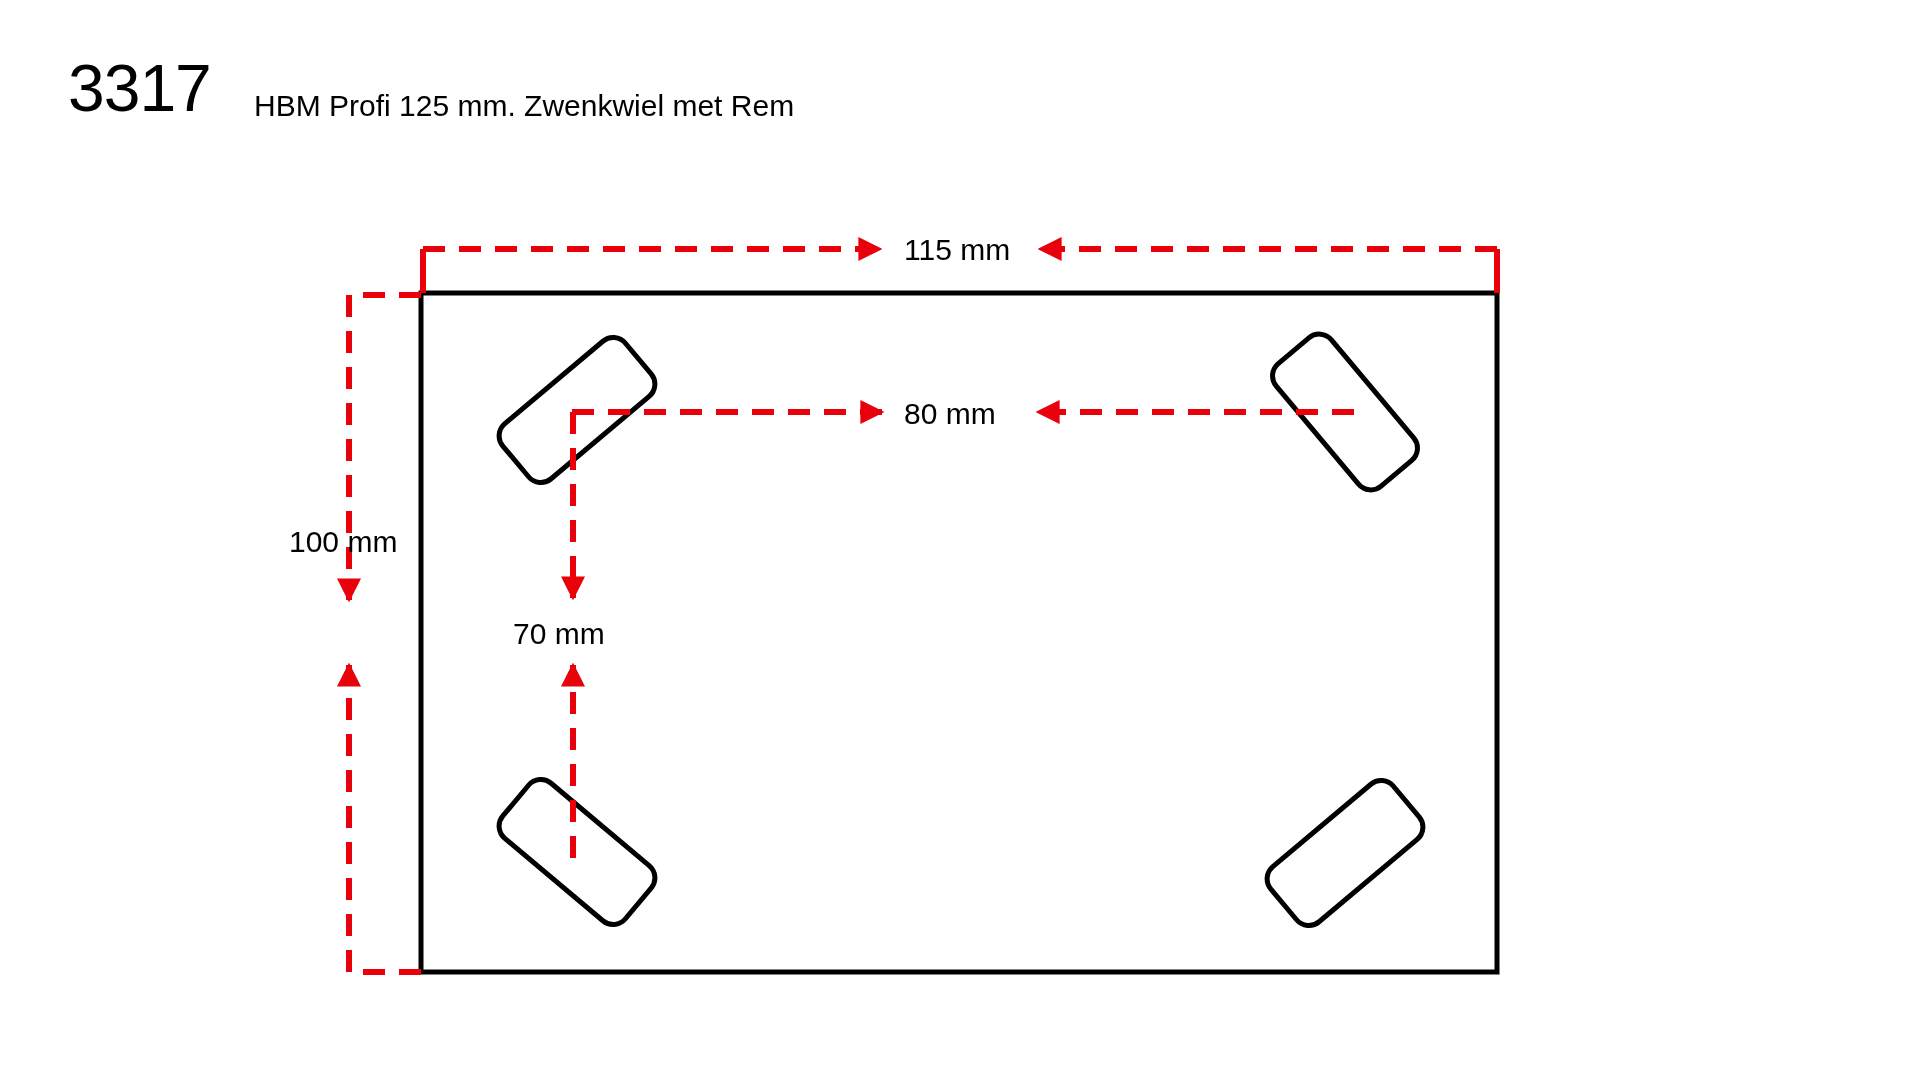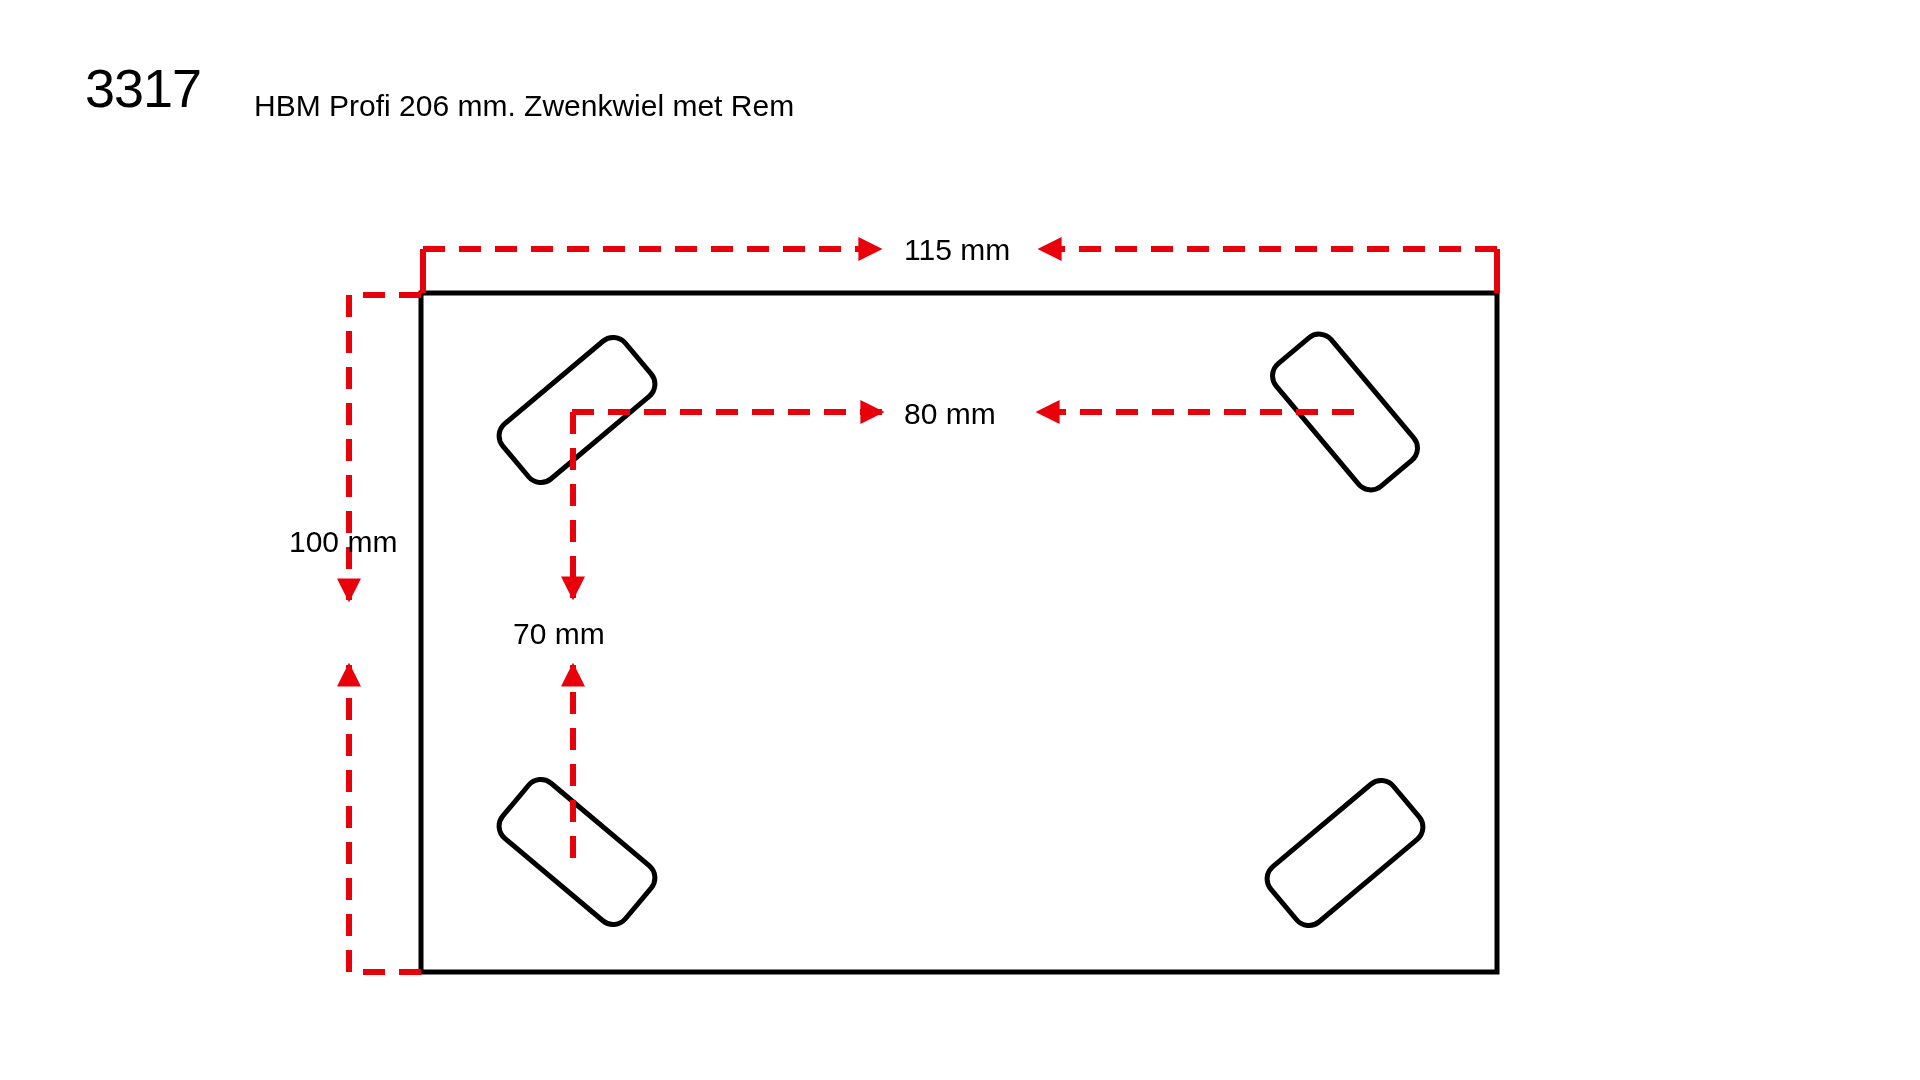--- a/index.html
+++ b/index.html
@@ -1,27 +1,27 @@
 <!DOCTYPE html>
 <html><head>
   <meta charset="utf-8">
   <style>
     html, body { margin: 0; padding: 0; background: #ffffff; }
     body { width: 1920px; height: 1080px; position: relative; overflow: hidden;
            font-family: "Liberation Sans", "DejaVu Sans", sans-serif; color: #000; }
-    .product-code { position: absolute; left: 85px; top: 50px; font-size: 54px; line-height: 76px; letter-spacing: -1px; }
+    .product-code { position: absolute; left: 68px; top: 50px; font-size: 66px; line-height: 76px; letter-spacing: -1px; }
     .product-name { position: absolute; left: 254px; top: 88px; font-size: 30px; line-height: 36px; }
     svg.drawing { position: absolute; left: 0; top: 0; }
     .dim-label { font-family: "Liberation Sans", "DejaVu Sans", sans-serif; font-size: 30px; fill: #000; }
   </style>
 </head>
 <body>
 
 <div class="product-code">3317</div>
-<div class="product-name">HBM Profi 206 mm. Zwenkwiel met Rem</div>
+<div class="product-name">HBM Profi 125 mm. Zwenkwiel met Rem</div>
 
 <svg class="drawing" width="1920" height="1080" viewBox="0 0 1920 1080" xmlns="http://www.w3.org/2000/svg">
   <defs>
     <marker id="arrow" viewBox="0 0 10 10" refX="9" refY="5" markerWidth="4" markerHeight="4" orient="auto-start-reverse">
       <path d="M0,0 L10,5 L0,10 z" fill="#e8000b"></path>
     </marker>
   </defs>
 
   <rect x="421" y="293" width="1076" height="679" fill="none" stroke="#000" stroke-width="5"></rect>
 

